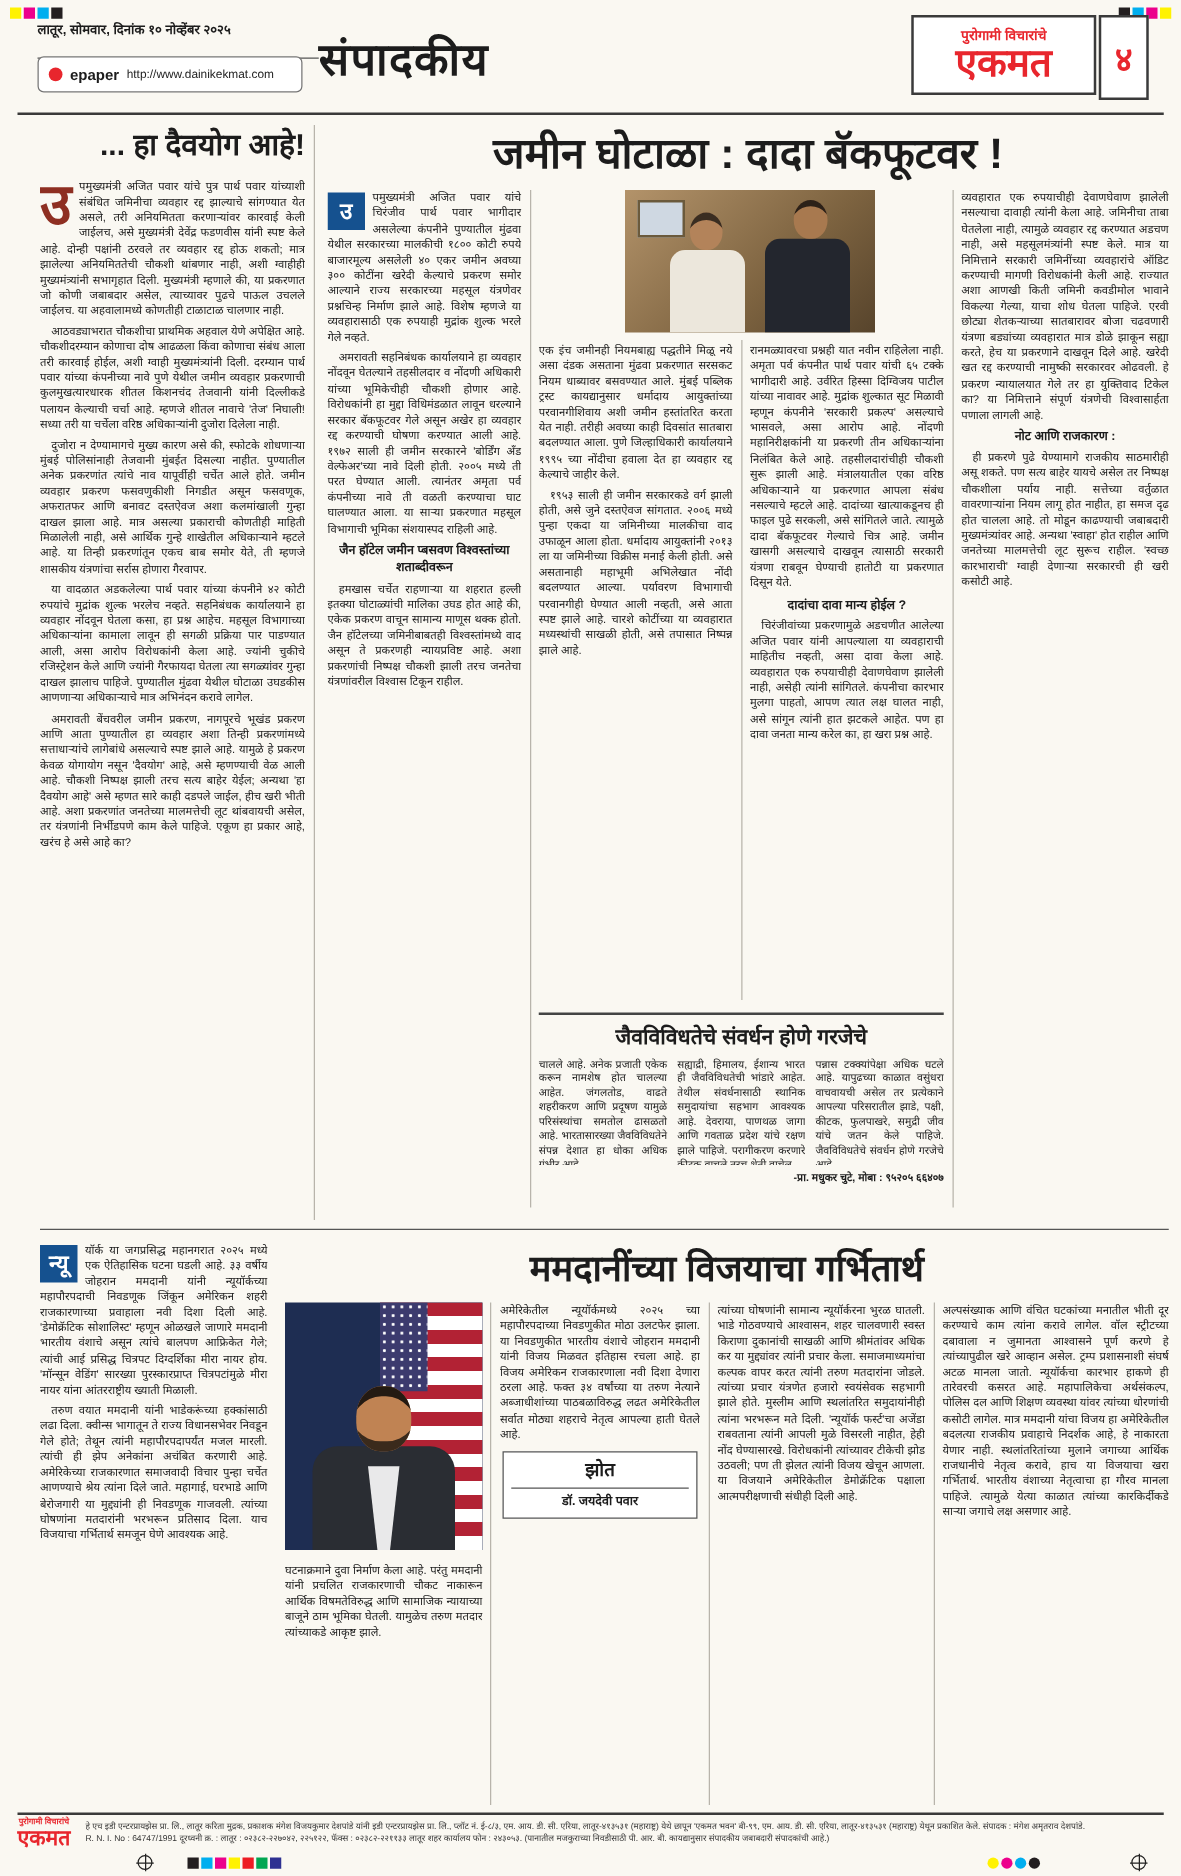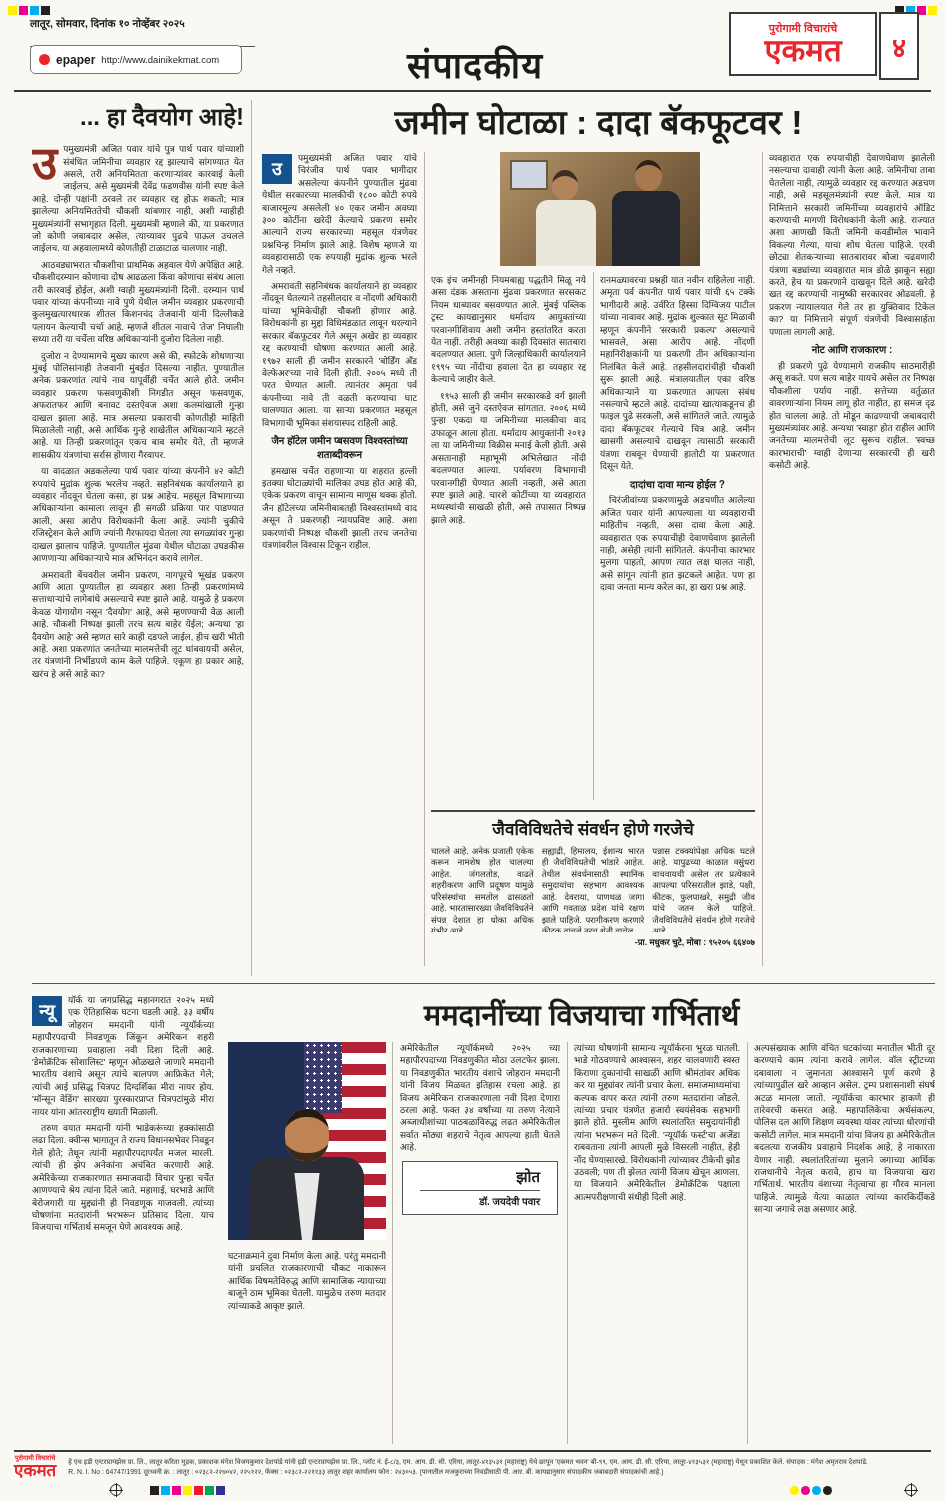--- a/index.html
+++ b/index.html
@@ -7,21 +7,21 @@
         font-family:"Liberation Sans","DejaVu Sans",sans-serif;color:#1c1c1c;overflow:hidden;}
 
   
   #dateline{position:absolute;left:30px;top:16px;width:225px;font-size:10.5px;font-weight:bold;
             border-bottom:1px solid #555;padding-bottom:16px;}
   #epaper{position:absolute;left:30px;top:45px;width:212px;height:29px;border:1px solid #777;
           border-radius:5px;display:flex;align-items:center;gap:6px;padding:0 8px;box-sizing:border-box;background:#fff;}
   .ep-dot{width:11px;height:11px;border-radius:50%;background:#e8262d;flex:0 0 auto;}
   .ep-label{font-weight:bold;font-size:12px;}
   .ep-url{font-size:9.5px;color:#222;}
-  #secwrap{position:absolute;left:255px;top:40px;width:440px;text-align:center;}
+  #secwrap{position:absolute;left:255px;top:22px;width:440px;text-align:left;}
   #secwrap h1{margin:0;font-size:36px;font-weight:bold;letter-spacing:1px;}
   #masthead{position:absolute;right:68px;top:12px;width:148px;height:64px;border:2px solid #3a3a3a;
             text-align:center;padding-top:6px;box-sizing:border-box;background:#fff;}
   .mh-tag{color:#e8262d;font-weight:bold;font-size:11px;}
   .mh-brand{color:#e8262d;font-weight:bold;font-size:31px;line-height:1.05;}
   #pagebox{position:absolute;right:26px;top:12px;width:36px;height:64px;border:2px solid #3a3a3a;
            display:flex;align-items:center;justify-content:center;font-size:27px;font-weight:bold;color:#e8262d;background:#fff;}
   #hr-top{position:absolute;left:14px;top:90px;width:917px;border-top:2px solid #3a3a3a;}
 
   
@@ -77,21 +77,21 @@
   #blead{position:absolute;left:0;top:0;width:182px;height:450px;overflow:hidden;}
   .h-mam{position:absolute;left:196px;top:0;width:707px;font-size:29px;font-weight:bold;text-align:center;margin:0;}
   #photo-mam{position:absolute;left:196px;top:48px;width:158px;height:198px;background:#1e2d52;overflow:hidden;}
   .m-flag{position:absolute;right:0;top:0;width:52%;height:100%;background:repeating-linear-gradient(180deg,#b22234 0 11px,#fff 11px 22px);}
   .m-canton{position:absolute;left:48%;top:0;width:24%;height:36%;background:#3c3b6e;
             background-image:radial-gradient(#fff 1px,transparent 1.4px);background-size:7px 7px;}
   .m-suit{position:absolute;bottom:0;left:14%;width:72%;height:42%;background:#2a2d33;border-radius:20px 20px 0 0;}
   .m-shirt{position:absolute;bottom:0;left:42%;width:16%;height:34%;background:#e9e9ea;clip-path:polygon(0 0,100% 0,70% 100%,30% 100%);}
   .m-head{position:absolute;bottom:40%;left:36%;width:44px;height:52px;background:#c08353;border-radius:46% 46% 44% 44%;
           box-shadow:inset 0 13px 0 -5px #241a12, inset 0 -15px 0 -7px #3a2a1c;}
-  .jhot{border:1px solid #555;text-align:right;padding:5px 17px;margin:7px 2px;background:#fff;}
+  .jhot{border:1px solid #555;text-align:center;padding:5px 6px;margin:7px 2px;background:#fff;}
   .jhot-label{font-weight:bold;font-size:15px;border-bottom:1px solid #555;padding-bottom:3px;margin-bottom:4px;}
   .jhot-author{font-weight:bold;font-size:10px;}
   #bunder{position:absolute;left:196px;top:256px;width:158px;height:194px;overflow:hidden;}
   #bcolA{position:absolute;left:368px;top:48px;width:160px;height:402px;overflow:hidden;}
   #bcolB{position:absolute;left:542px;top:48px;width:166px;height:402px;overflow:hidden;}
   #bcolC{position:absolute;left:722px;top:48px;width:181px;height:402px;overflow:hidden;}
 
   
   #footer{position:absolute;left:14px;top:1450px;width:917px;border-top:2px solid #3a3a3a;padding-top:3px;
           display:flex;gap:12px;align-items:center;box-sizing:border-box;}

